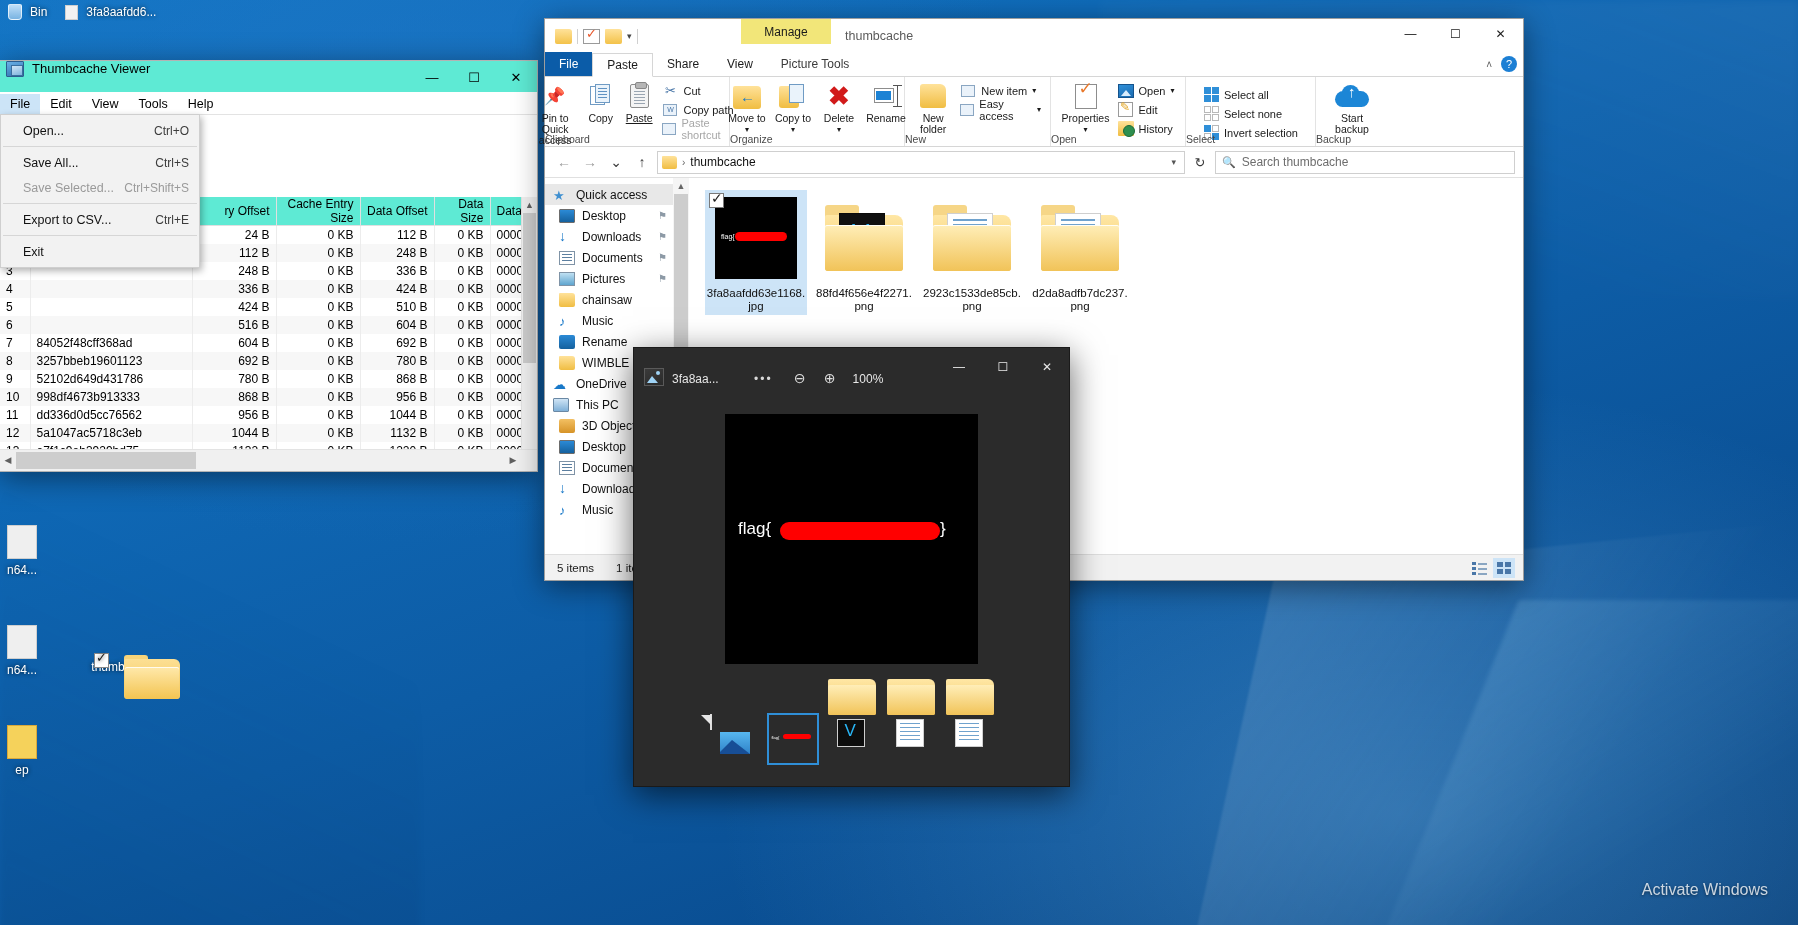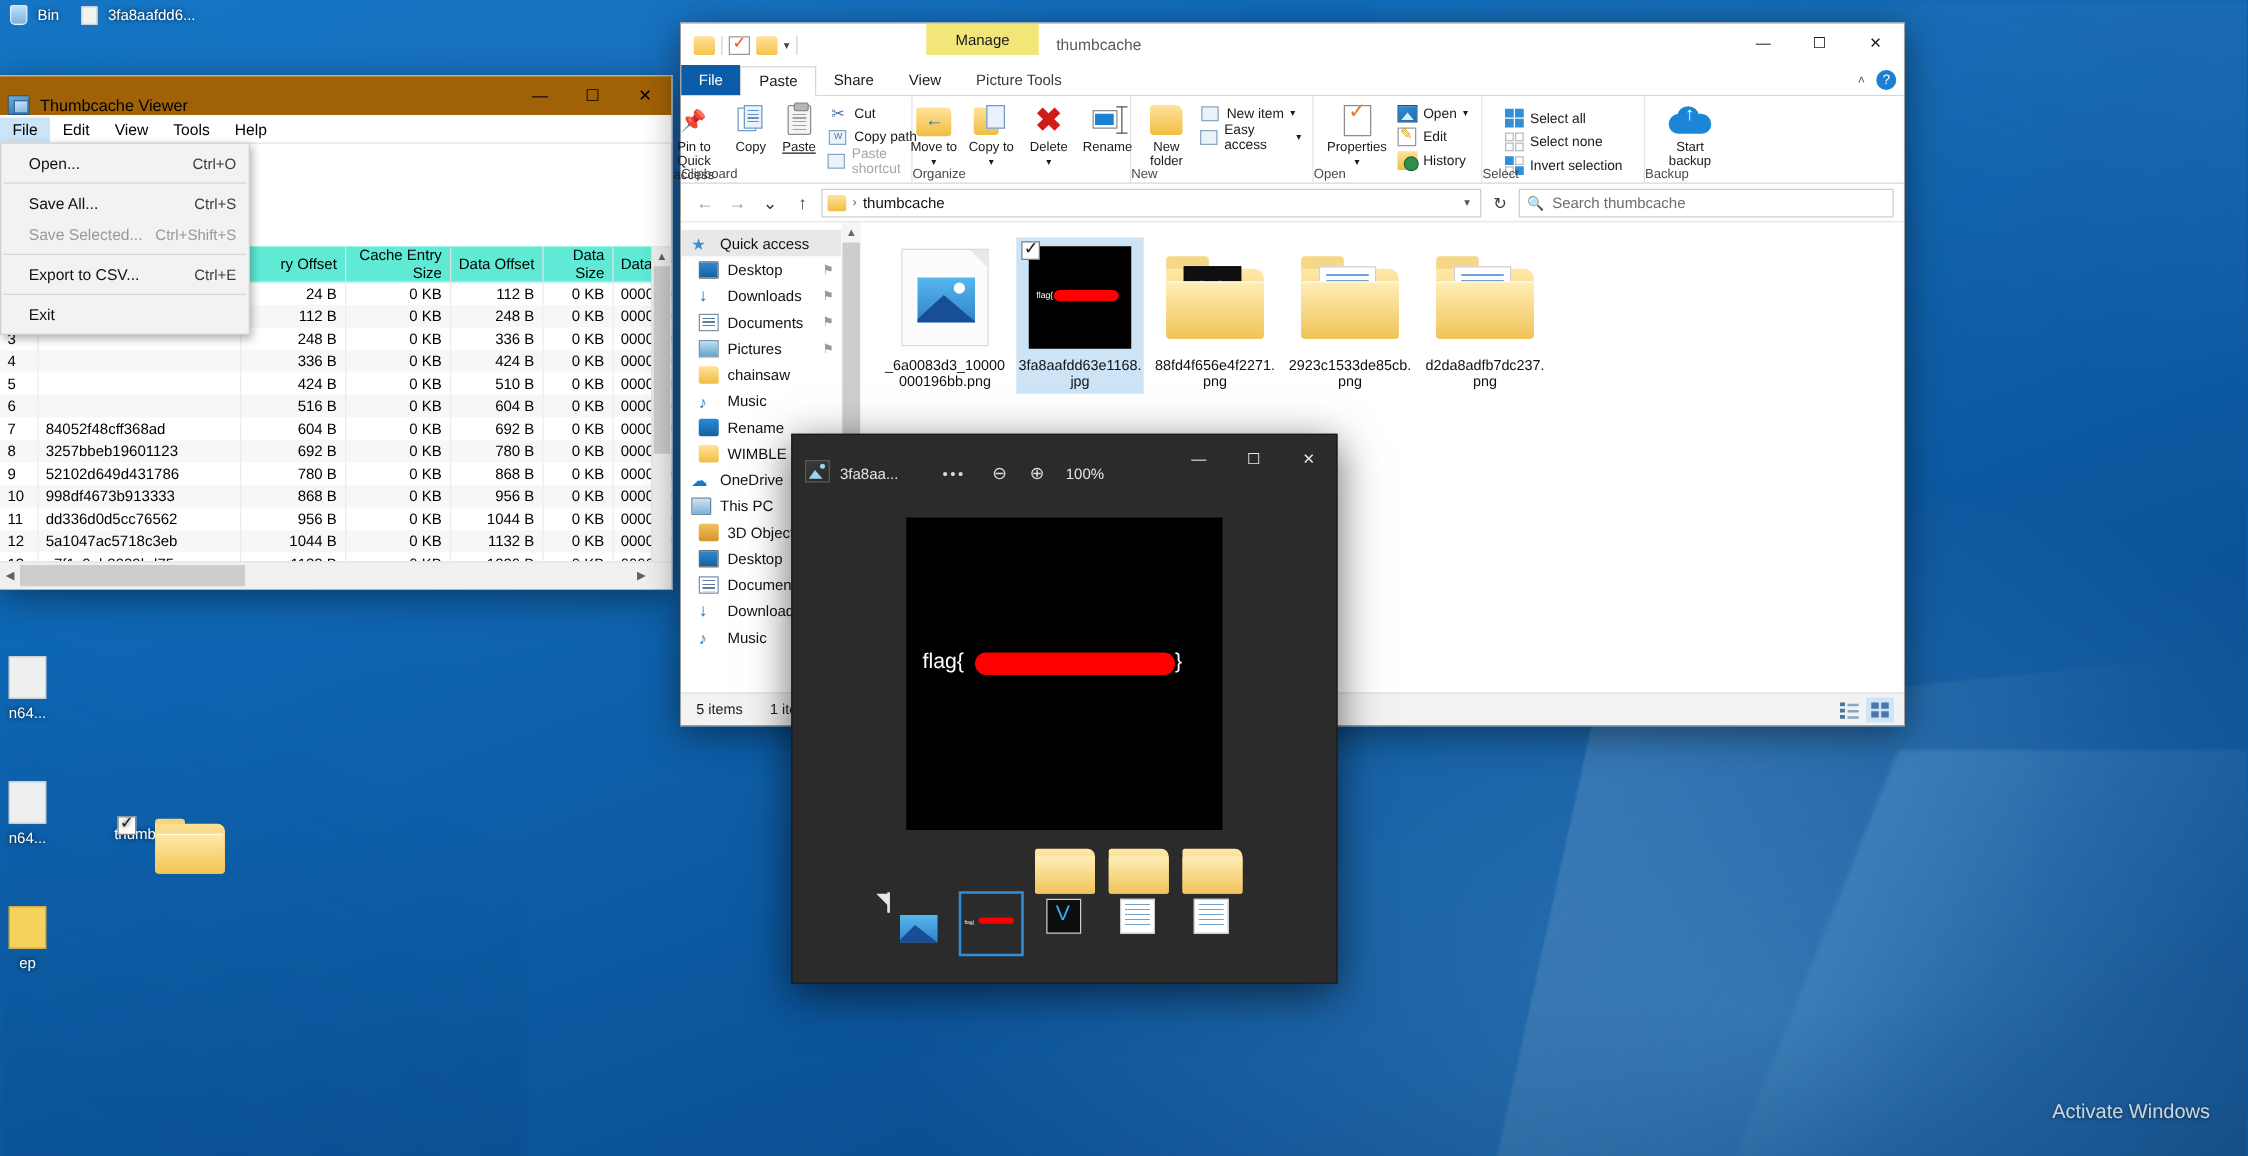--- a/index.html
+++ b/index.html
@@ -52,21 +52,21 @@
   .sel-check:after { content: "✓"; position: absolute; left: 1px; top: -3px;
     font-size: 13px; color: #1b1b1b; }
 
   
   .window { position: absolute; background: #fff;
             box-shadow: 0 6px 28px rgba(0,0,0,.45); }
 
   
   #tcv { left: 0px; top: 60px; width: 538px; height: 412px;
          border: 1px solid #b3b3b3; border-left: none; }
-  #tcv .titlebar { height: 32px; background: #a16207; display: flex; align-items: flex-end;
+  #tcv .titlebar { height: 32px; background: #5eead4; display: flex; align-items: flex-start;
                    border-bottom: 1px solid #fff; }
   #tcv .tc-app-ico { width: 18px; height: 16px; margin: 0 8px 0 6px; position: relative; flex: none; }
   #tcv .tc-app-ico .scr { position: absolute; inset: 0; background: linear-gradient(160deg,#6ab0e6,#2c6fae);
                           border: 1px solid #2c5d8f; border-radius: 1px; }
   #tcv .tc-app-ico .scr2 { position: absolute; left: 5px; top: 4px; width: 12px; height: 11px;
                           background: linear-gradient(160deg,#cfe6f8,#7fb4dd); border: 1px solid #3a6f9f; }
   #tcv .title-text { font-size: 13px; color: #000; flex: 1; }
   #tcv .win-btns { display: flex; height: 32px; }
   #tcv .win-btn { width: 42px; height: 32px; display: flex; align-items: center; justify-content: center;
                   font-size: 13px; color: #000; }
@@ -915,26 +915,21 @@
         <div class="nav-item">
           <span class="ni-ico ni-music">♪</span>
           <span>Music</span>
         </div>
       </div>
     <div class="navscroll">
       <div class="arrow">▲</div>
       <div class="thumb"></div>
     </div>
     <div class="filepane">
-      <div id="file-tiles"><div class="tile"><div class="thumbbox">
-              <span class="th-imgfile">
-                <span class="fold"></span>
-                <span class="pic"></span>
-              </span>
-            </div><span class="tname">_6a0083d3_10000000196bb.png</span></div><div class="tile sel"><div class="thumbbox">
+      <div id="file-tiles"><div class="tile sel"><div class="thumbbox">
               <span class="tile-check"></span>
               <span class="th-flag">
                 <span class="ftxt">flag{</span>
                 <span class="redbar"></span>
               </span>
             </div><span class="tname">3fa8aafdd63e1168.jpg</span></div><div class="tile"><div class="thumbbox">
               <span class="th-folder">
                 <span class="ft"></span>
                 <span class="fb"></span>
                 <span class="card dark"></span>

